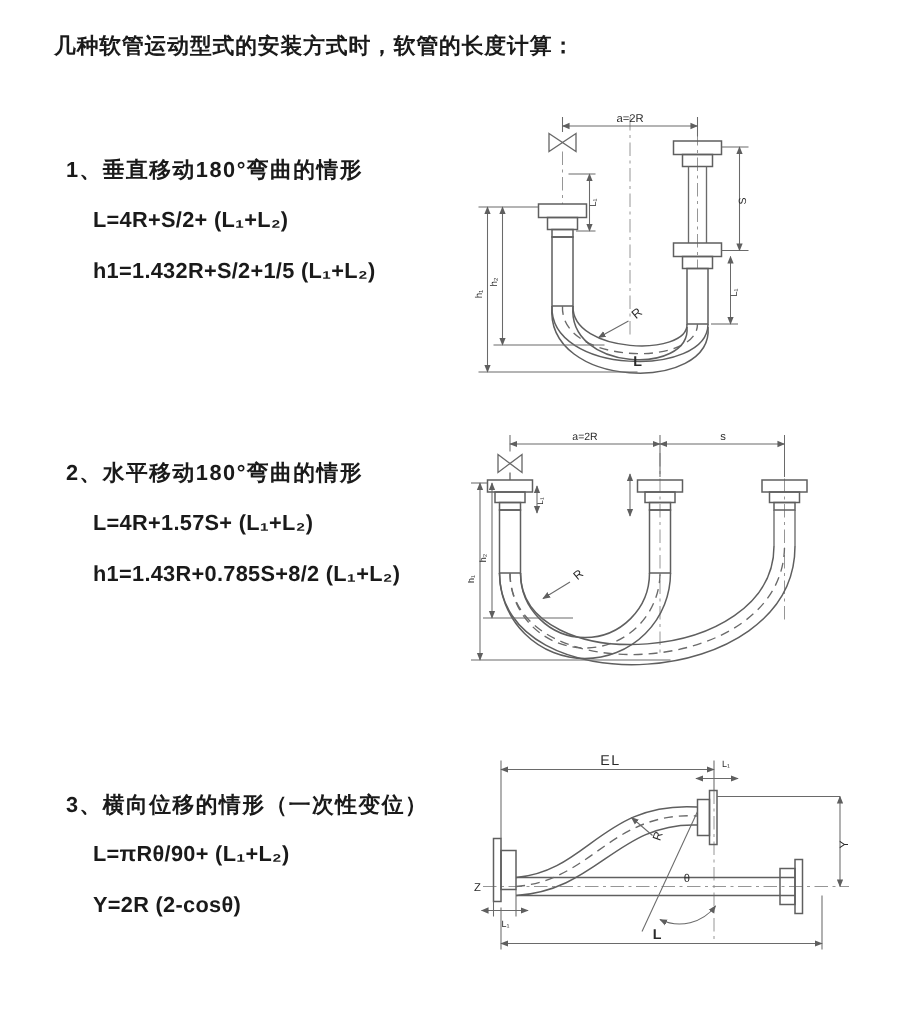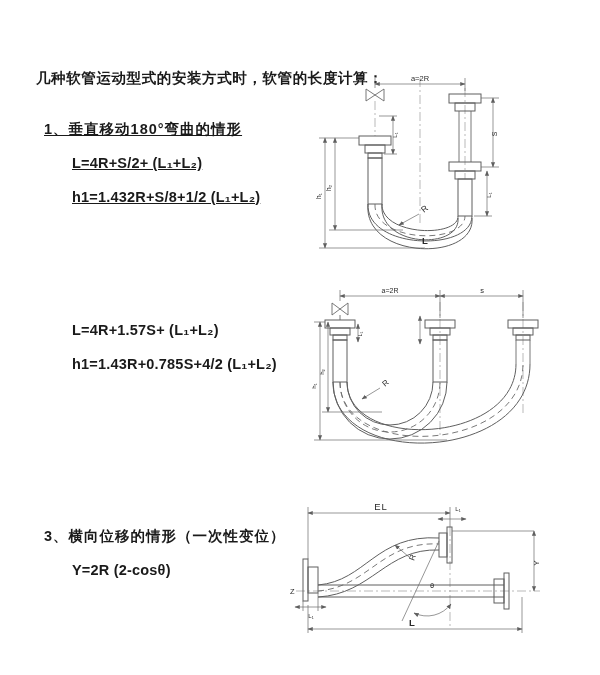--- a/index.html
+++ b/index.html
@@ -2,67 +2,69 @@
 <html><head>
 <meta charset="utf-8">
 <style>
   html,body { margin:0; padding:0; }
   body {
     width:600px; height:675px; background:#ffffff; position:relative;
     font-family:"Liberation Sans", sans-serif; color:#1a1a1a; overflow:hidden;
   }
   .title {
     position:absolute; left:36px; top:21px;
-    font-size:14.5px; font-weight:700; letter-spacing:0.6px; white-space:nowrap;margin-top:48px;
+    font-size:14.5px; font-weight:700; letter-spacing:0.6px; white-space:nowrap;
   }
   .section { position:absolute; left:44px; }
   .section .heading { font-size:14.5px; font-weight:700; letter-spacing:1px; white-space:nowrap; }
-  .section .formulas { margin:7px 0 0 28px; }
+  .section .formulas { margin:7px 0 0 18px; }
   .section .formula {
     font-size:14.5px; font-weight:700; letter-spacing:0.2px;
     height:34px; display:flex; align-items:center; white-space:nowrap;
   }
-  #sec1 { top:120px;text-decoration:underline; }
+  #sec1 { top:104px; }
   #sec2 { top:306px; }
   #sec3 { top:527px; }
   .diagram { position:absolute; }
   #diag1 { left:303px; top:64px;  width:250px; height:194px; }
   #diag2 { left:312px; top:284px; width:252px; height:170px; }
-  #diag3 { left:288px; top:501px; width:262px; height:144px; }
+  #diag3 { left:314px; top:501px; width:262px; height:144px; }
   svg { display:block; }
   svg text { font-family:"Liberation Sans", sans-serif; fill:#2a2a2a; }
   .geo  { stroke:#5f5f5f; stroke-width:1;   fill:none; }
   .geo2 { stroke:#6a6a6a; stroke-width:0.9; fill:none; }
   .dim  { stroke:#6a6a6a; stroke-width:0.7; fill:none; }
   .cl   { stroke:#8a8a8a; stroke-width:0.6; fill:none; stroke-dasharray:9 3 2 3; }
   .hdash{ stroke:#6a6a6a; stroke-width:0.9; fill:none; stroke-dasharray:6 4; }
 </style>
 </head>
 <body>
 
 <div class="title">几种软管运动型式的安装方式时，软管的长度计算：</div>
 
 <div class="section" id="sec1">
   <div class="heading">1、垂直移动180°弯曲的情形</div>
   <div class="formulas">
     <div class="formula">L=4R+S/2+ (L₁+L₂)</div>
-    <div class="formula">h1=1.432R+S/8+1/2 (L₁+L₂)</div>
+    <div class="formula">h1=1.432R+S/2+1/5 (L₁+L₂)</div>
   </div>
 </div>
 
 <div class="section" id="sec2">
+  <div class="heading">2、水平移动180°弯曲的情形</div>
   <div class="formulas">
     <div class="formula">L=4R+1.57S+ (L₁+L₂)</div>
-    <div class="formula">h1=1.43R+0.785S+4/2 (L₁+L₂)</div>
+    <div class="formula">h1=1.43R+0.785S+8/2 (L₁+L₂)</div>
   </div>
 </div>
 
 <div class="section" id="sec3">
   <div class="heading">3、横向位移的情形（一次性变位）</div>
   <div class="formulas">
+    <div class="formula">L=πRθ/90+ (L₁+L₂)</div>
     <div class="formula">Y=2R (2-cosθ)</div>
   </div>
 </div>
 
 <div class="diagram" id="diag1">
 <svg width="250" height="194" viewBox="0 0 250 194">
   <defs>
     <marker id="arr" viewBox="0 0 10 10" refX="9" refY="5" markerWidth="7.5" markerHeight="7.5" orient="auto-start-reverse">
       <path d="M0,1 L10,5 L0,9 z" fill="#5f5f5f"></path>
     </marker>

